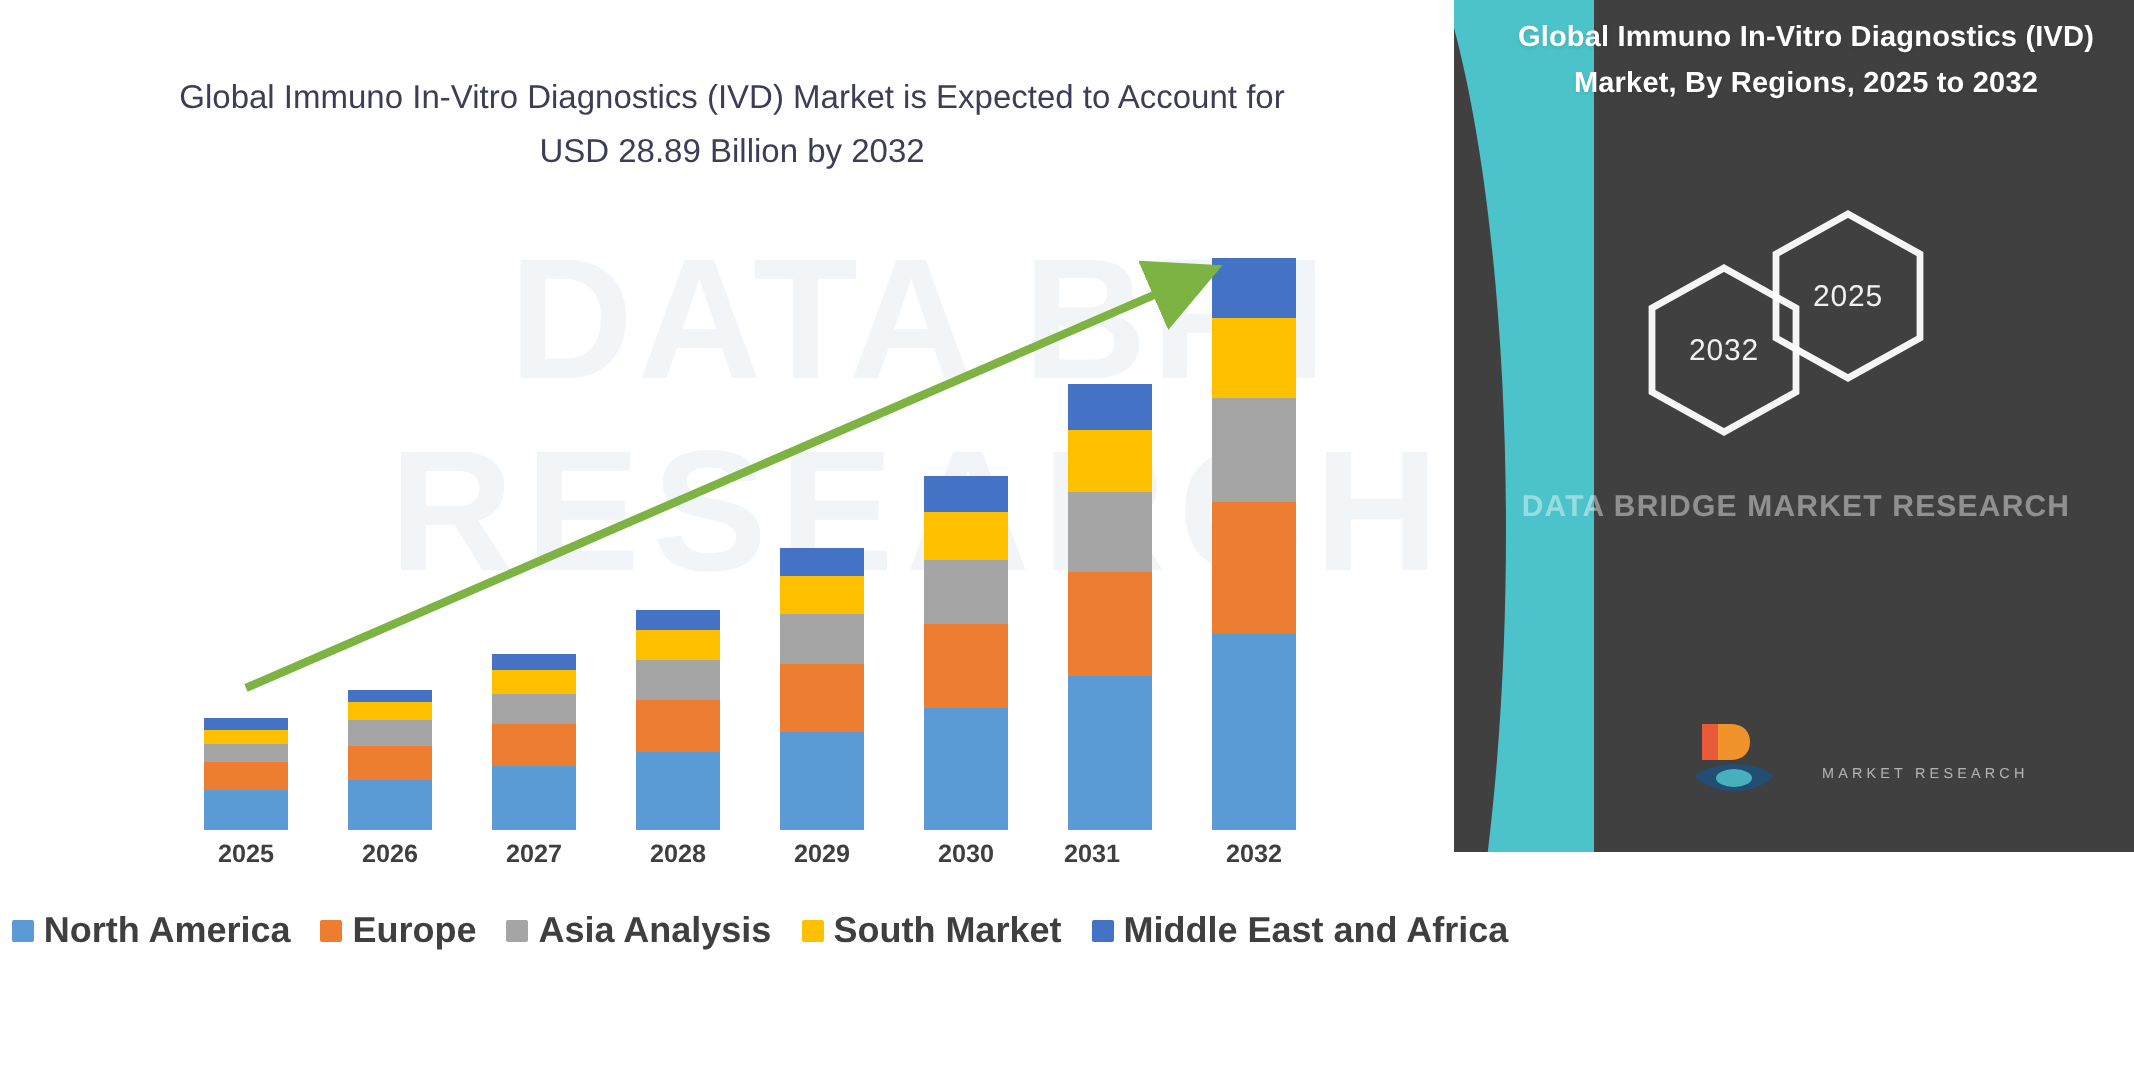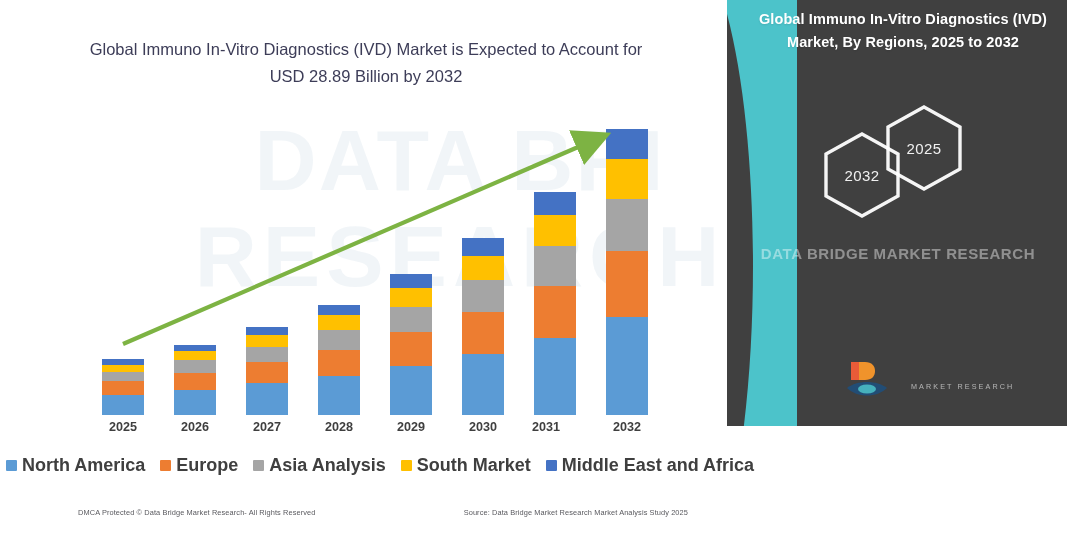--- a/index.html
+++ b/index.html
@@ -348,24 +348,20 @@
       <div class="legend-item">
         <span class="legend-swatch" style="background: rgb(255, 192, 0);"></span>
         <span class="legend-label">South Market</span>
       </div>
       <div class="legend-item">
         <span class="legend-swatch" style="background: rgb(68, 114, 196);"></span>
         <span class="legend-label">Middle East and Africa</span>
       </div>
     </div>
 
-  <div class="footer">
-    <span>DMCA Protected © Data Bridge Market Research- All Rights Reserved</span>
-    <span>Source: Data Bridge Market Research Market Analysis Study 2025</span>
-  </div>
 
   <div class="teal-panel">
     <svg class="teal-curve" viewBox="0 0 160 533" preserveAspectRatio="none">
       <path d="M160,0 L86,0 C126,130 126,400 86,533 L160,533 Z" fill="#4cc3ca"></path>
       <path d="M86,0 C126,130 126,400 86,533 L72,533 C112,400 112,130 72,0 Z" fill="#ffffff" opacity="0.0"></path>
     </svg>
 
     <div class="panel-title">Global Immuno In-Vitro Diagnostics (IVD) Market, By Regions, 2025 to 2032</div>
 
     <div class="hexwrap">

